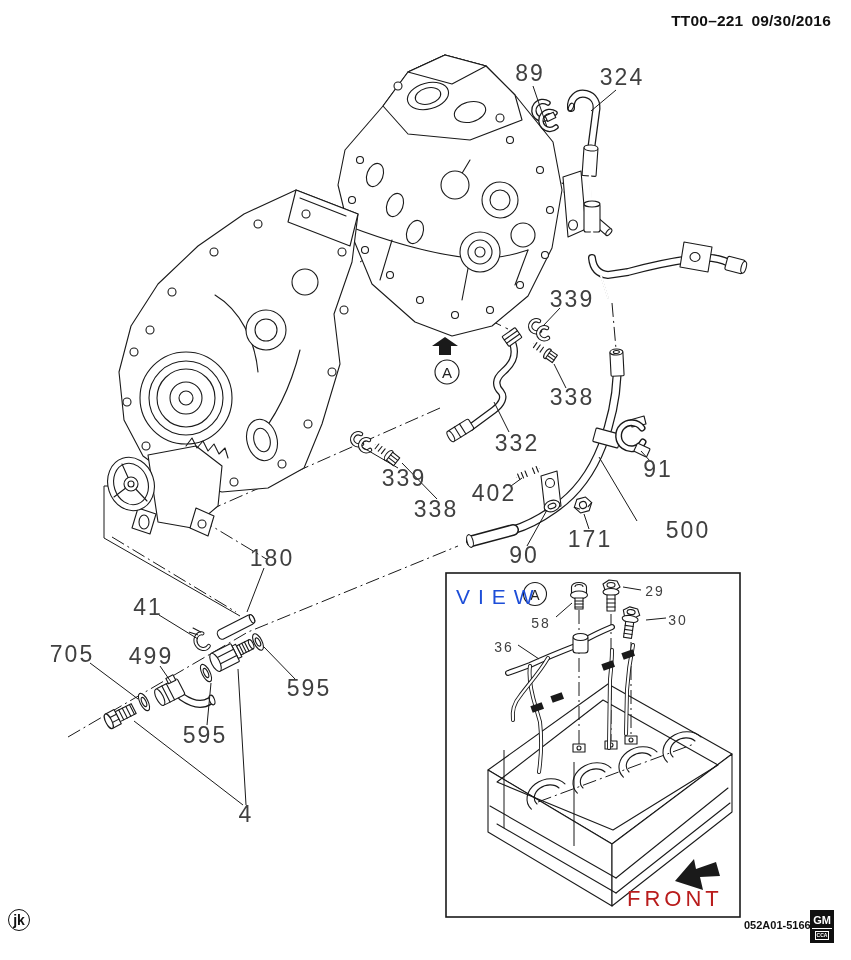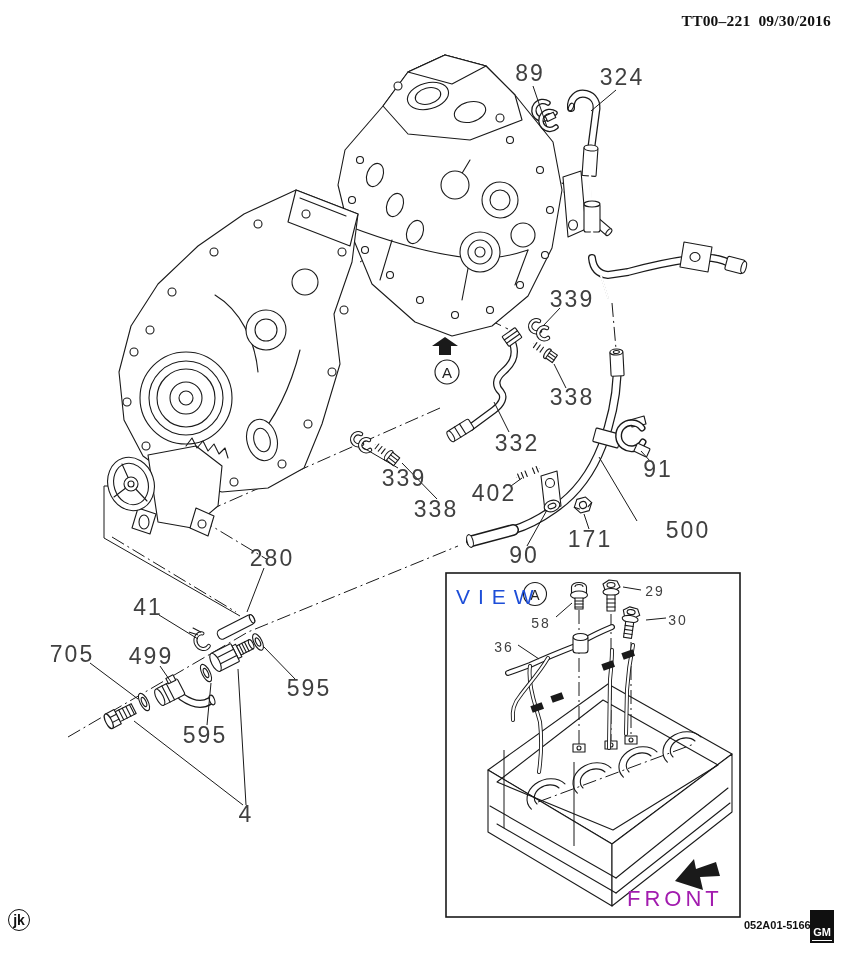--- a/index.html
+++ b/index.html
@@ -4,32 +4,32 @@
 <style>
   html,body{margin:0;padding:0;background:#fff;}
   #stage{position:relative;width:851px;height:960px;background:#ffffff;overflow:hidden;
          font-family:"Liberation Sans",sans-serif;color:#1c1c1c;}
   #art{position:absolute;left:0;top:0;}
   .callout{position:absolute;transform:translate(-50%,-50%);font-size:23px;letter-spacing:2px;
            color:#404040;white-space:nowrap;line-height:1;}
   .callout.small{font-size:14px;}
   .doc-title{position:absolute;top:12px;right:20px;font-size:15.5px;font-weight:bold;
              letter-spacing:.2px;color:#111;}
-  .doc-title span{margin-left:8px;font-family:Liberation Serif, serif;}
+  .doc-title span{margin-left:8px;}
   .view-word{position:absolute;left:456px;top:585px;font-size:21px;letter-spacing:8px;color:#1d4ed8;}
-  .front-word{position:absolute;left:627px;top:886px;font-size:22px;letter-spacing:4px;color:#a21caf;}
+  .front-word{position:absolute;left:627px;top:886px;font-size:22px;letter-spacing:4px;color:#b91c1c;}
   .artist{position:absolute;left:8px;top:909px;width:20px;height:20px;border:1.8px solid #111;
           border-radius:50%;font-size:14px;font-weight:bold;display:flex;align-items:center;
           justify-content:center;color:#111;}
   .drawno{position:absolute;left:744px;top:919px;font-size:11px;font-weight:bold;color:#111;}
   .gm-logo{position:absolute;left:810px;top:910px;width:22px;height:31px;background:#101010;
            display:flex;flex-direction:column;align-items:center;justify-content:flex-start;
            border:1px solid #101010;}
   .gm-logo .gm{color:#fff;font-size:11px;font-weight:bold;line-height:1.25;border-bottom:1.5px solid #fff;
-           padding:1px 1px 0 1px;margin-top:14px;}
+           padding:1px 1px 0 1px;margin-top:2px;}
   .gm-logo .cca{color:#fff;font-size:5px;font-weight:bold;border:1px solid #fff;padding:0 1px;
            margin-top:2px;line-height:1.4;}
   
   .ln{fill:#fff;stroke:#1a1a1a;stroke-width:1.1;stroke-linejoin:round;}
   .no{fill:none;stroke:#1a1a1a;stroke-width:1.1;stroke-linecap:round;stroke-linejoin:round;}
   .lead{stroke:#1a1a1a;stroke-width:1;fill:none;}
   .dash{stroke:#1a1a1a;stroke-width:1;fill:none;stroke-dasharray:7 5;}
   .cdot{stroke:#1a1a1a;stroke-width:1;fill:none;stroke-dasharray:14 4 2 4;}
   .to{fill:none;stroke:#1a1a1a;stroke-linecap:round;}   
   .ti{fill:none;stroke:#ffffff;stroke-linecap:round;}   
@@ -484,21 +484,21 @@
 <div class="callout" style="left:572px;top:299px">339</div>
 <div class="callout" style="left:572px;top:397px">338</div>
 <div class="callout" style="left:517px;top:443px">332</div>
 <div class="callout" style="left:404px;top:478px">339</div>
 <div class="callout" style="left:436px;top:509px">338</div>
 <div class="callout" style="left:494px;top:493px">402</div>
 <div class="callout" style="left:524px;top:555px">90</div>
 <div class="callout" style="left:590px;top:539px">171</div>
 <div class="callout" style="left:688px;top:530px">500</div>
 <div class="callout" style="left:658px;top:469px">91</div>
-<div class="callout" style="left:272px;top:558px">280</div>
+<div class="callout" style="left:272px;top:558px">180</div>
 <div class="callout" style="left:148px;top:607px">41</div>
 <div class="callout" style="left:72px;top:654px">705</div>
 <div class="callout" style="left:151px;top:656px">499</div>
 <div class="callout" style="left:309px;top:688px">595</div>
 <div class="callout" style="left:205px;top:735px">595</div>
 <div class="callout" style="left:246px;top:814px">4</div>
 
 <div class="callout small" style="left:504px;top:647px">36</div>
 <div class="callout small" style="left:541px;top:623px">58</div>
 <div class="callout small" style="left:655px;top:591px">29</div>

